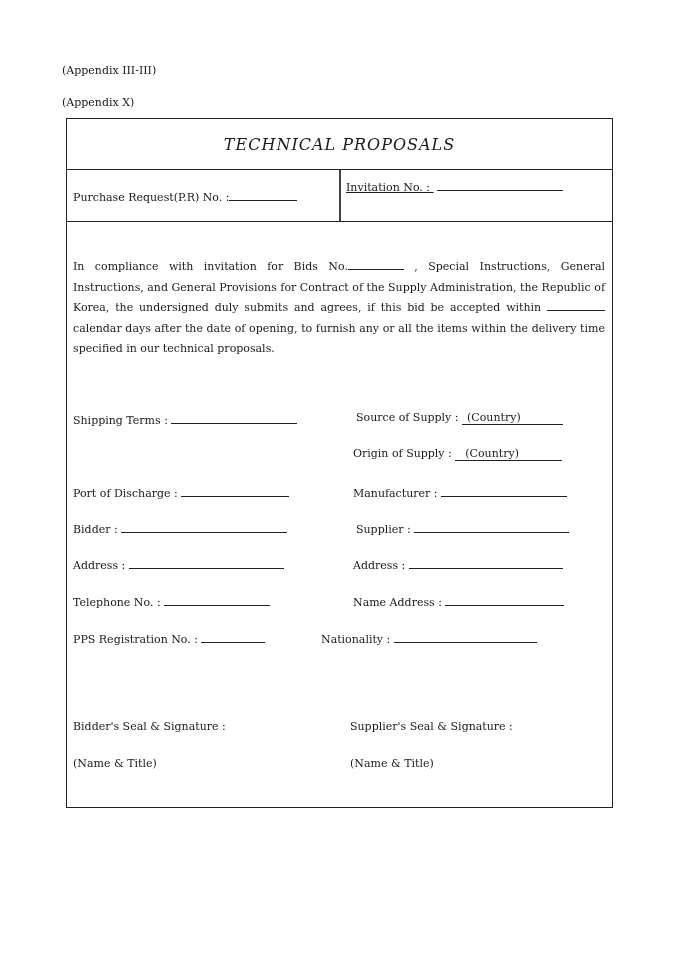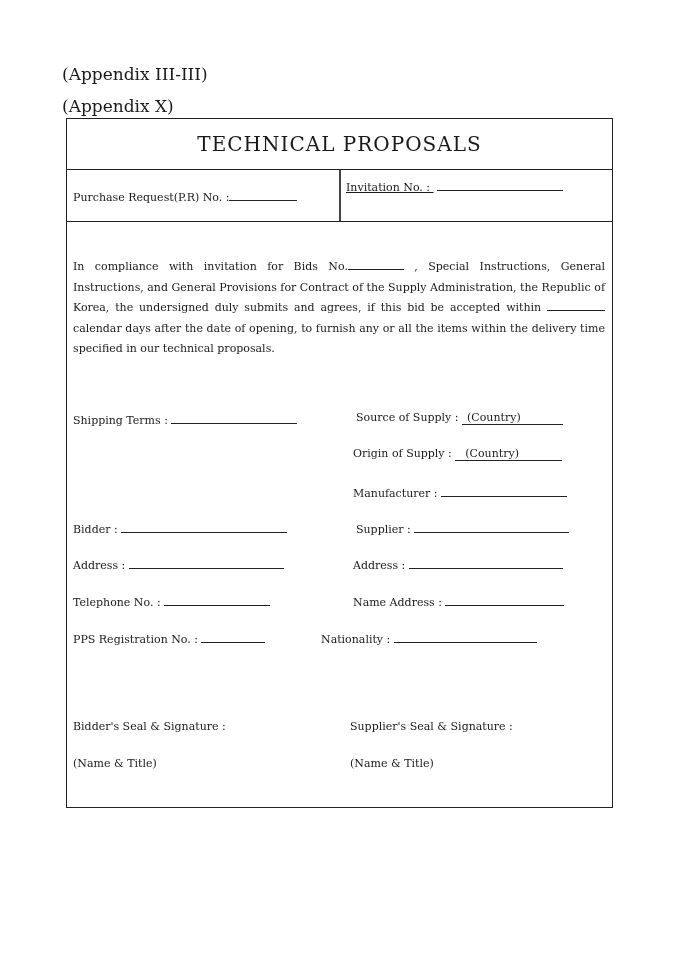--- a/index.html
+++ b/index.html
@@ -1,34 +1,34 @@
 <!DOCTYPE html>
 <html><head>
 <meta charset="utf-8">
 <style>
   html, body { margin: 0; padding: 0; background: #ffffff; }
   body {
     width: 680px; height: 962px; position: relative; overflow: hidden;
     font-family: "DejaVu Serif", "Liberation Serif", serif;
     color: #1a1a1a; font-size: 11px;
   }
-  .appx { position: absolute; left: 62px; font-size: 17px; letter-spacing: 0; }
+  .appx { position: absolute; left: 62px; font-size: 11px; letter-spacing: 0; }
   .appx1 { top: 64px; }
   .appx2 { top: 96px; }
 
   .box {
     position: absolute; left: 66px; top: 118px; width: 545px; height: 688px;
     border: 1.5px solid #222; box-sizing: content-box;
   }
   .title-row {
     position: absolute; left: 0; top: 0; width: 545px; height: 50px;
     border-bottom: 1.5px solid #222;
     display: flex; align-items: center; justify-content: center;
   }
-  .title { font-size: 20px; letter-spacing: 1px; font-family: "DejaVu Serif", serif; }
+  .title { font-size: 16px; letter-spacing: 1px; font-family: "DejaVu Serif", serif; font-style: italic; }
 
   .info-row {
     position: absolute; left: 0; top: 51px; width: 545px; height: 51px;
     border-bottom: 1.5px solid #222;
   }
   .info-left { position: absolute; left: 6px; top: 18px; white-space: nowrap; text-align: center; }
   .vdiv { position: absolute; left: 272px; top: 0; width: 1.5px; height: 51px; background: #444; }
   .info-right { position: absolute; left: 279px; top: 8px; line-height: 17px; white-space: nowrap; text-decoration: underline; }
 
   .ul { display: inline-block; border-bottom: 1px solid #222; height: 12px; vertical-align: baseline; }
@@ -79,20 +79,24 @@
   <div class="field" style="left:289px;top:292px">
     <span>Source of Supply :</span>
     <span class="ulv" style="width:101px"><span style="margin-left:5px">(Country)</span></span>
   </div>
 
   <div class="field" style="left:286px;top:328px">
     <span>Origin of Supply :</span>
     <span class="ulv" style="width:107px"><span style="margin-left:10px">(Country)</span></span>
   </div>
 
+  <div class="field" style="left:6px;top:365px">
+    <span>Port of Discharge :</span>
+    <span class="ul" style="width:108px"></span>
+  </div>
   <div class="field" style="left:286px;top:365px">
     <span>Manufacturer :</span>
     <span class="ul" style="width:126px"></span>
   </div>
 
   <div class="field" style="left:6px;top:401px">
     <span>Bidder :</span>
     <span class="ul" style="width:166px"></span>
   </div>
   <div class="field" style="left:289px;top:401px">

